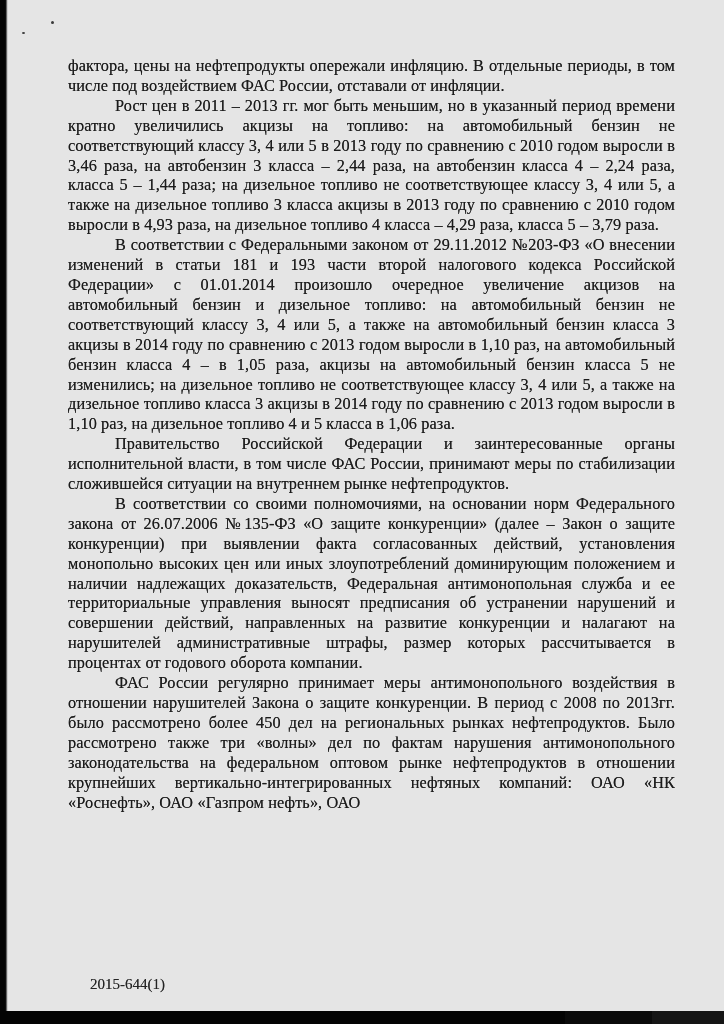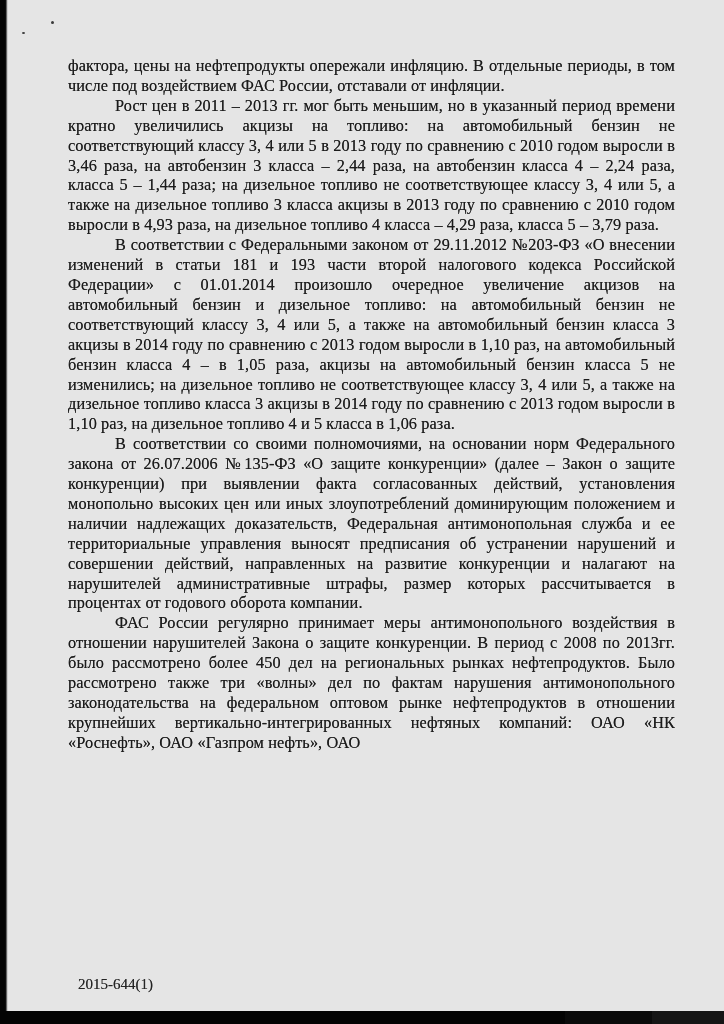--- a/index.html
+++ b/index.html
@@ -55,21 +55,21 @@
   }
   .para {
     margin: 0;
     text-indent: 47px;
   }
   .para.no-indent {
     text-indent: 0;
   }
   .footer-code {
     position: absolute;
-    left: 78px;
+    left: 90px;
     top: 976px;
     font-family: "Liberation Serif", "DejaVu Serif", serif;
     font-size: 15px;
     color: #242424;
     text-shadow: 0 0 0.5px rgba(30,30,30,0.6);
   }
 </style>
 </head>
 <body>
 
@@ -77,19 +77,20 @@
 
   <div class="scan-edge-left"></div>
   <div class="scan-edge-bottom"></div>
   <div class="speck speck-1"></div>
   <div class="speck speck-2"></div>
 
   <main class="text-block">
     <p class="para no-indent">фактора, цены на нефтепродукты опережали инфляцию. В отдельные периоды, в том числе под воздействием ФАС России, отставали от инфляции.</p>
     <p class="para">Рост цен в 2011 – 2013 гг. мог быть меньшим, но в указанный период времени кратно увеличились акцизы на топливо: на автомобильный бензин не соответствующий классу 3, 4 или 5 в 2013 году по сравнению с 2010 годом выросли в 3,46 раза, на автобензин 3 класса – 2,44 раза, на автобензин класса 4 – 2,24 раза, класса 5 – 1,44 раза; на дизельное топливо не соответствующее классу 3, 4 или 5, а также на дизельное топливо 3 класса акцизы в 2013 году по сравнению с 2010 годом выросли в 4,93 раза, на дизельное топливо 4 класса – 4,29 раза, класса 5 – 3,79 раза.</p>
     <p class="para">В соответствии с Федеральными законом от 29.11.2012 №203-ФЗ «О внесении изменений в статьи 181 и 193 части второй налогового кодекса Российской Федерации» с 01.01.2014 произошло очередное увеличение акцизов на автомобильный бензин и дизельное топливо: на автомобильный бензин не соответствующий классу 3, 4 или 5, а также на автомобильный бензин класса 3 акцизы в 2014 году по сравнению с 2013 годом выросли в 1,10 раз, на автомобильный бензин класса 4 – в 1,05 раза, акцизы на автомобильный бензин класса 5 не изменились; на дизельное топливо не соответствующее классу 3, 4 или 5, а также на дизельное топливо класса 3 акцизы в 2014 году по сравнению с 2013 годом выросли в 1,10 раз, на дизельное топливо 4 и 5 класса в 1,06 раза.</p>
+    <p class="para">Правительство Российской Федерации и заинтересованные органы исполнительной власти, в том числе ФАС России, принимают меры по стабилизации сложившейся ситуации на внутреннем рынке нефтепродуктов.</p>
     <p class="para">В соответствии со своими полномочиями, на основании норм Федерального закона от 26.07.2006 №135-ФЗ «О защите конкуренции» (далее – Закон о защите конкуренции) при выявлении факта согласованных действий, установления монопольно высоких цен или иных злоупотреблений доминирующим положением и наличии надлежащих доказательств, Федеральная антимонопольная служба и ее территориальные управления выносят предписания об устранении нарушений и совершении действий, направленных на развитие конкуренции и налагают на нарушителей административные штрафы, размер которых рассчитывается в процентах от годового оборота компании.</p>
     <p class="para">ФАС России регулярно принимает меры антимонопольного воздействия в отношении нарушителей Закона о защите конкуренции. В период с 2008 по 2013гг. было рассмотрено более 450 дел на региональных рынках нефтепродуктов. Было рассмотрено также три «волны» дел по фактам нарушения антимонопольного законодательства на федеральном оптовом рынке нефтепродуктов в отношении крупнейших вертикально-интегрированных нефтяных компаний: ОАО «НК «Роснефть», ОАО «Газпром нефть», ОАО</p>
   </main>
 
   <div class="footer-code">2015-644(1)</div>
 
 </div>
 
 </body></html>

